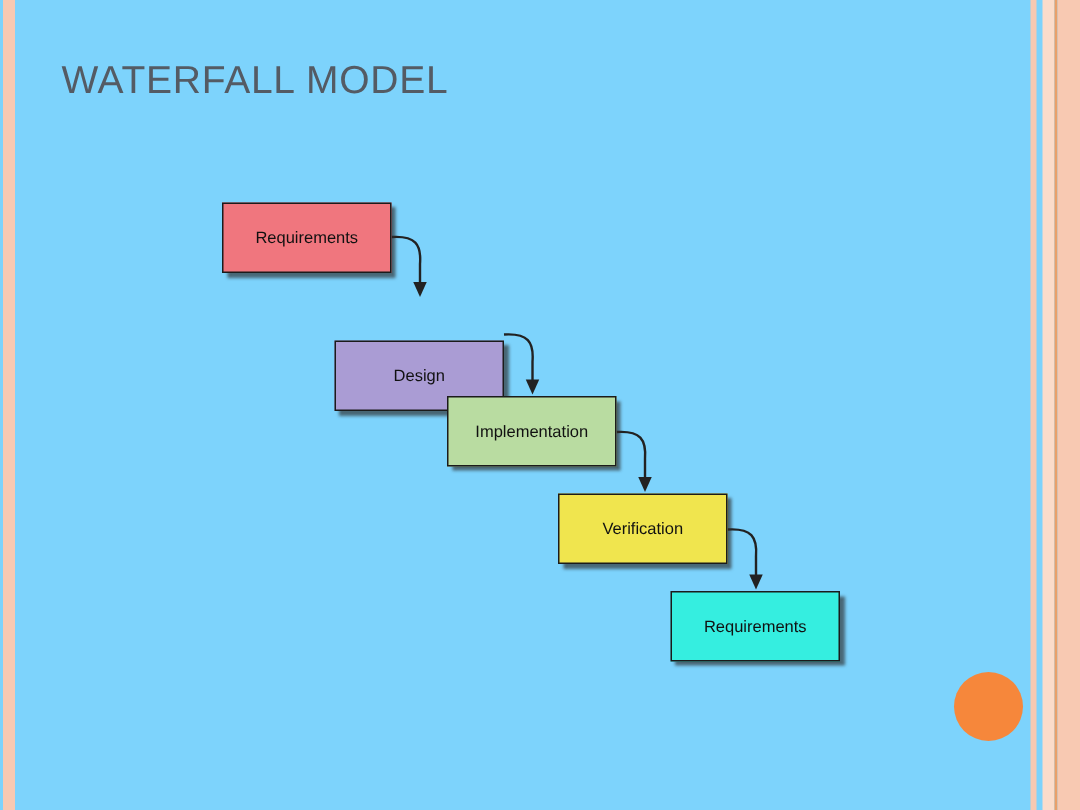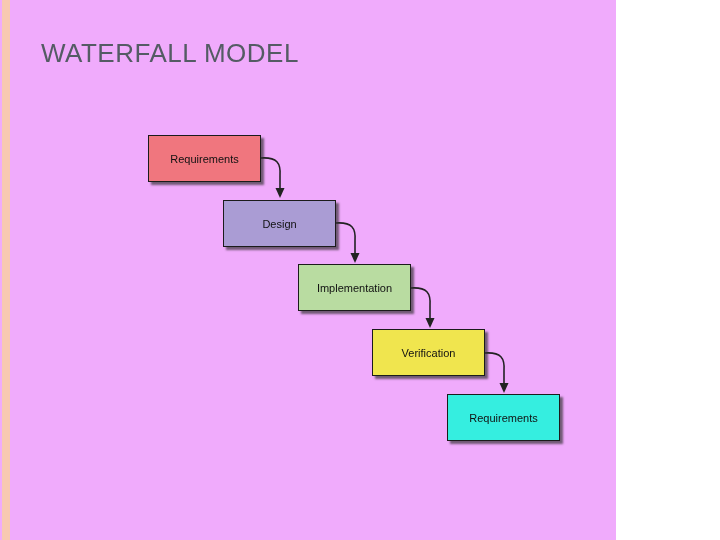--- a/index.html
+++ b/index.html
@@ -1,23 +1,23 @@
 <!DOCTYPE html>
 <html><head>
 <meta charset="utf-8">
 <style>
   * { margin: 0; padding: 0; box-sizing: border-box; }
   html, body { width: 720px; height: 540px; }
   body { font-family: "Liberation Sans", sans-serif; background: #ffffff; }
 
   .slide {
     position: relative;
-    width: 616px;
+    width: 720px;
     height: 540px;
-    background: #f0abfc;
+    background: #7dd3fc;
     overflow: hidden;
   }
 
   
   .stripe { position: absolute; top: 0; bottom: 0; }
   .stripe-left        { left: 2px;   width: 8px;  }
   .stripe-right-a     { left: 687px; width: 4px;  }
   .stripe-right-b     { left: 695px; width: 8px;  }
   .stripe-right-line  { left: 703px; width: 2px;  }
   .stripe-right-edge  { left: 705px; width: 15px; }
@@ -93,21 +93,21 @@
         <polygon points="275.5,188 284.5,188 280,198"></polygon>
         <polygon points="350.5,253 359.5,253 355,263"></polygon>
         <polygon points="425.5,318 434.5,318 430,328"></polygon>
         <polygon points="499.5,383 508.5,383 504,393"></polygon>
       </g>
     </svg>
 
     <div class="stage stage-1" style="background-color: rgb(240, 118, 126);">
       <span class="lbl">Requirements</span>
     </div>
-    <div class="stage stage-2" style="background-color: rgb(170, 156, 212);">
+    <div class="stage stage-2" style="background-color: rgb(170, 156, 212); margin-top: 27px;">
       <span class="lbl">Design</span>
     </div>
     <div class="stage stage-3" style="background-color: rgb(185, 220, 161);">
       <span class="lbl">Implementation</span>
     </div>
     <div class="stage stage-4" style="background-color: rgb(240, 229, 78);">
       <span class="lbl">Verification</span>
     </div>
     <div class="stage stage-5" style="background-color: rgb(53, 238, 224);">
       <span class="lbl">Requirements</span>

